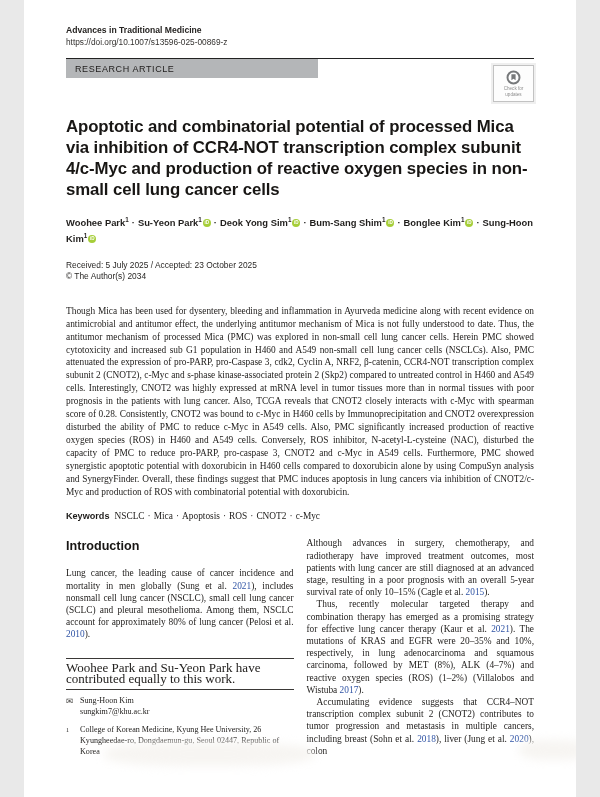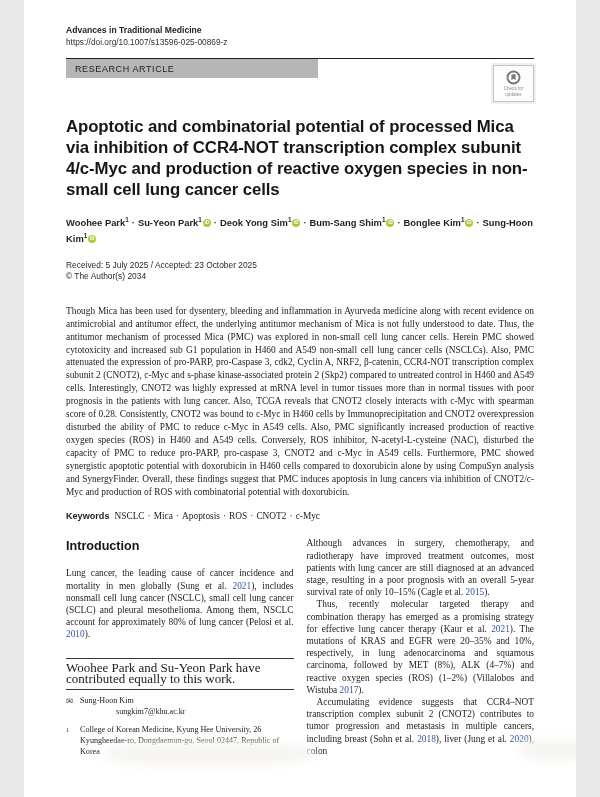--- a/index.html
+++ b/index.html
@@ -85,21 +85,21 @@
   .cite { color:#3054a5; cursor:pointer; }
 
   
   .footnotes { margin-top:auto; }
   .fn-rule { border-top:1px solid #3a3836; width:100%; }
   .fn-equal { font-size:13px; line-height:10.4px; margin:4px 0 5px 0; color:#23211f; }
   .fn-corresponding { display:flex; margin-top:6px; font-size:8.1px; line-height:10.6px; }
   .env-icon { width:14px; font-size:8.5px; color:#3a3836; flex:0 0 14px; }
   .fn-aff { display:flex; margin-top:8px; font-size:8.1px; line-height:10.6px; }
   .fn-aff .aff-sup { width:14px; flex:0 0 14px; font-size:6px; vertical-align:top; }
-  .email { color:#23211f;margin-left:36px; }
+  .email { color:#23211f; }
 
   
   .wm { position:absolute; background:#f7f5f2; filter:blur(5px); border-radius:40%; }
   .wm-left { left:80px; top:742px; width:210px; height:24px; }
   .wm-right { left:495px; top:740px; width:70px; height:20px; }
 </style>
 </head>
 <body>
 
 <div class="page">

